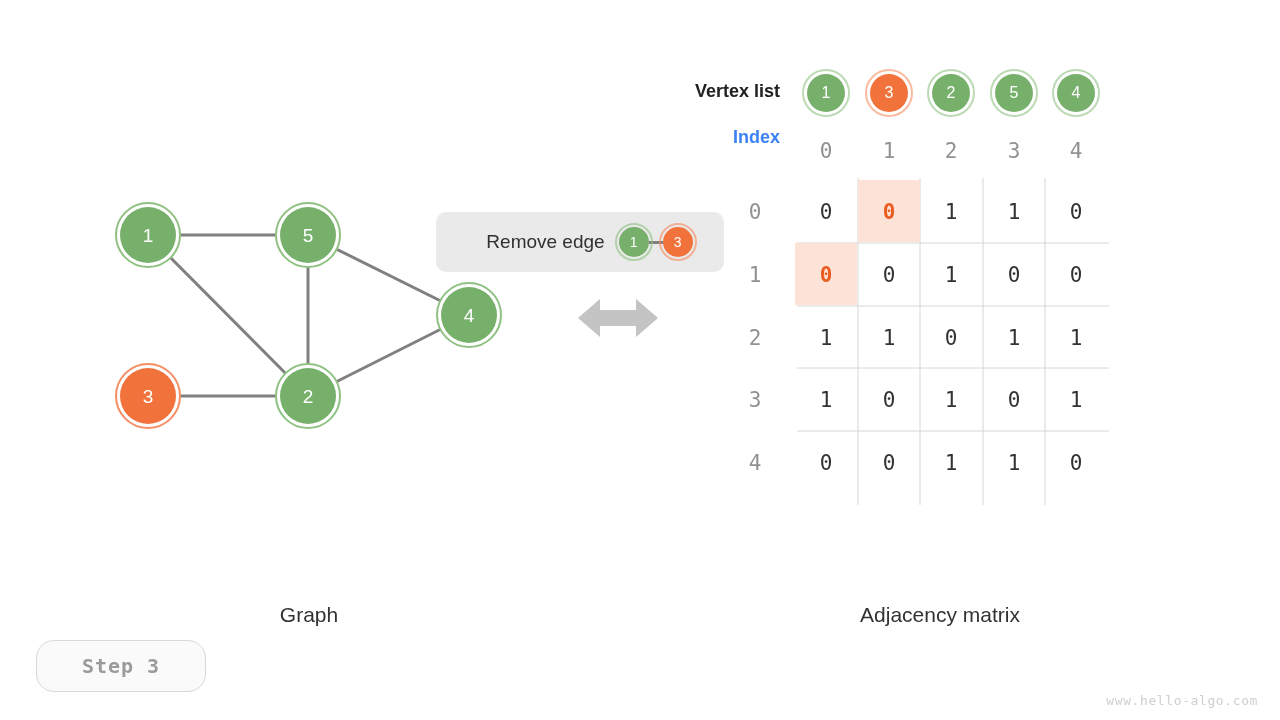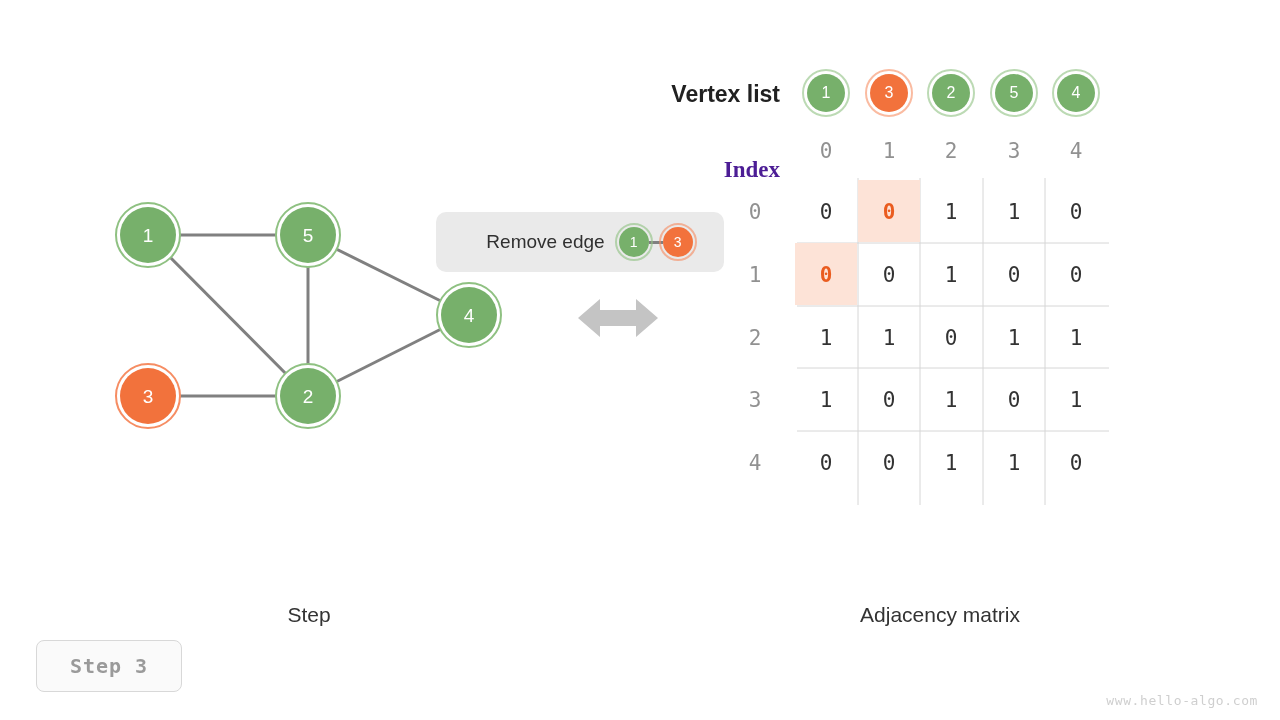--- a/index.html
+++ b/index.html
@@ -78,25 +78,25 @@
   #double-arrow { position: absolute; left: 578px; top: 296px; }
 
   
   #matrix-panel { position: absolute; left: 640px; top: 0; width: 640px; height: 560px; }
 
   .row-head-label {
     position: absolute;
     text-align: right;
     font-family: "Liberation Sans", sans-serif;
     font-weight: bold;
-    font-size: 23px;
+    font-size: 18px;
     white-space: nowrap;
   }
   #vertex-list-label { left: 0px; top: 81px; width: 140px; color: #212121; }
-  #index-label       { left: 0px; top: 157px; width: 140px; color: #4c1d95; font-family: Liberation Serif, serif; }
+  #index-label       { left: 0px; top: 127px; width: 140px; color: #3b82f6; }
 
   .vertex-circle {
     position: absolute;
     width: 38px;
     height: 38px;
     border-radius: 50%;
     color: #fff;
     font-size: 16px;
     font-family: "Liberation Sans", sans-serif;
     display: flex;
@@ -154,24 +154,24 @@
     white-space: nowrap;
   }
   #caption-graph  { left: 209px; top: 603px; width: 200px; }
   #caption-matrix { left: 840px; top: 603px; width: 200px; }
 
   
   #step-badge {
     position: absolute;
     left: 36px;
     top: 640px;
-    width: 146px;
+    width: 170px;
     height: 52px;
     border: 1px solid #d8d8d8;
-    border-radius: 8px;
+    border-radius: 18px;
     background: #fafafa;
     display: flex;
     align-items: center;
     justify-content: center;
     font-family: "DejaVu Sans Mono", monospace;
     font-size: 20px;
     font-weight: bold;
     color: #9a9a9a;
     letter-spacing: 1px;
     box-sizing: border-box;
@@ -309,18 +309,18 @@
       <div class="m-cell" style="left: 343px; top: 388px;">0</div>
       <div class="m-cell" style="left: 405px; top: 388px;">1</div>
       <div class="m-cell" style="left: 155px; top: 451px;">0</div>
       <div class="m-cell" style="left: 218px; top: 451px;">0</div>
       <div class="m-cell" style="left: 280px; top: 451px;">1</div>
       <div class="m-cell" style="left: 343px; top: 451px;">1</div>
       <div class="m-cell" style="left: 405px; top: 451px;">0</div>
     </div>
 </div>
 
-<div id="caption-graph" class="caption">Step</div>
+<div id="caption-graph" class="caption">Graph</div>
 <div id="caption-matrix" class="caption">Adjacency matrix</div>
 
 <div id="step-badge">Step 3</div>
 
 <div id="watermark">www.hello-algo.com</div>
 
 </body></html>

